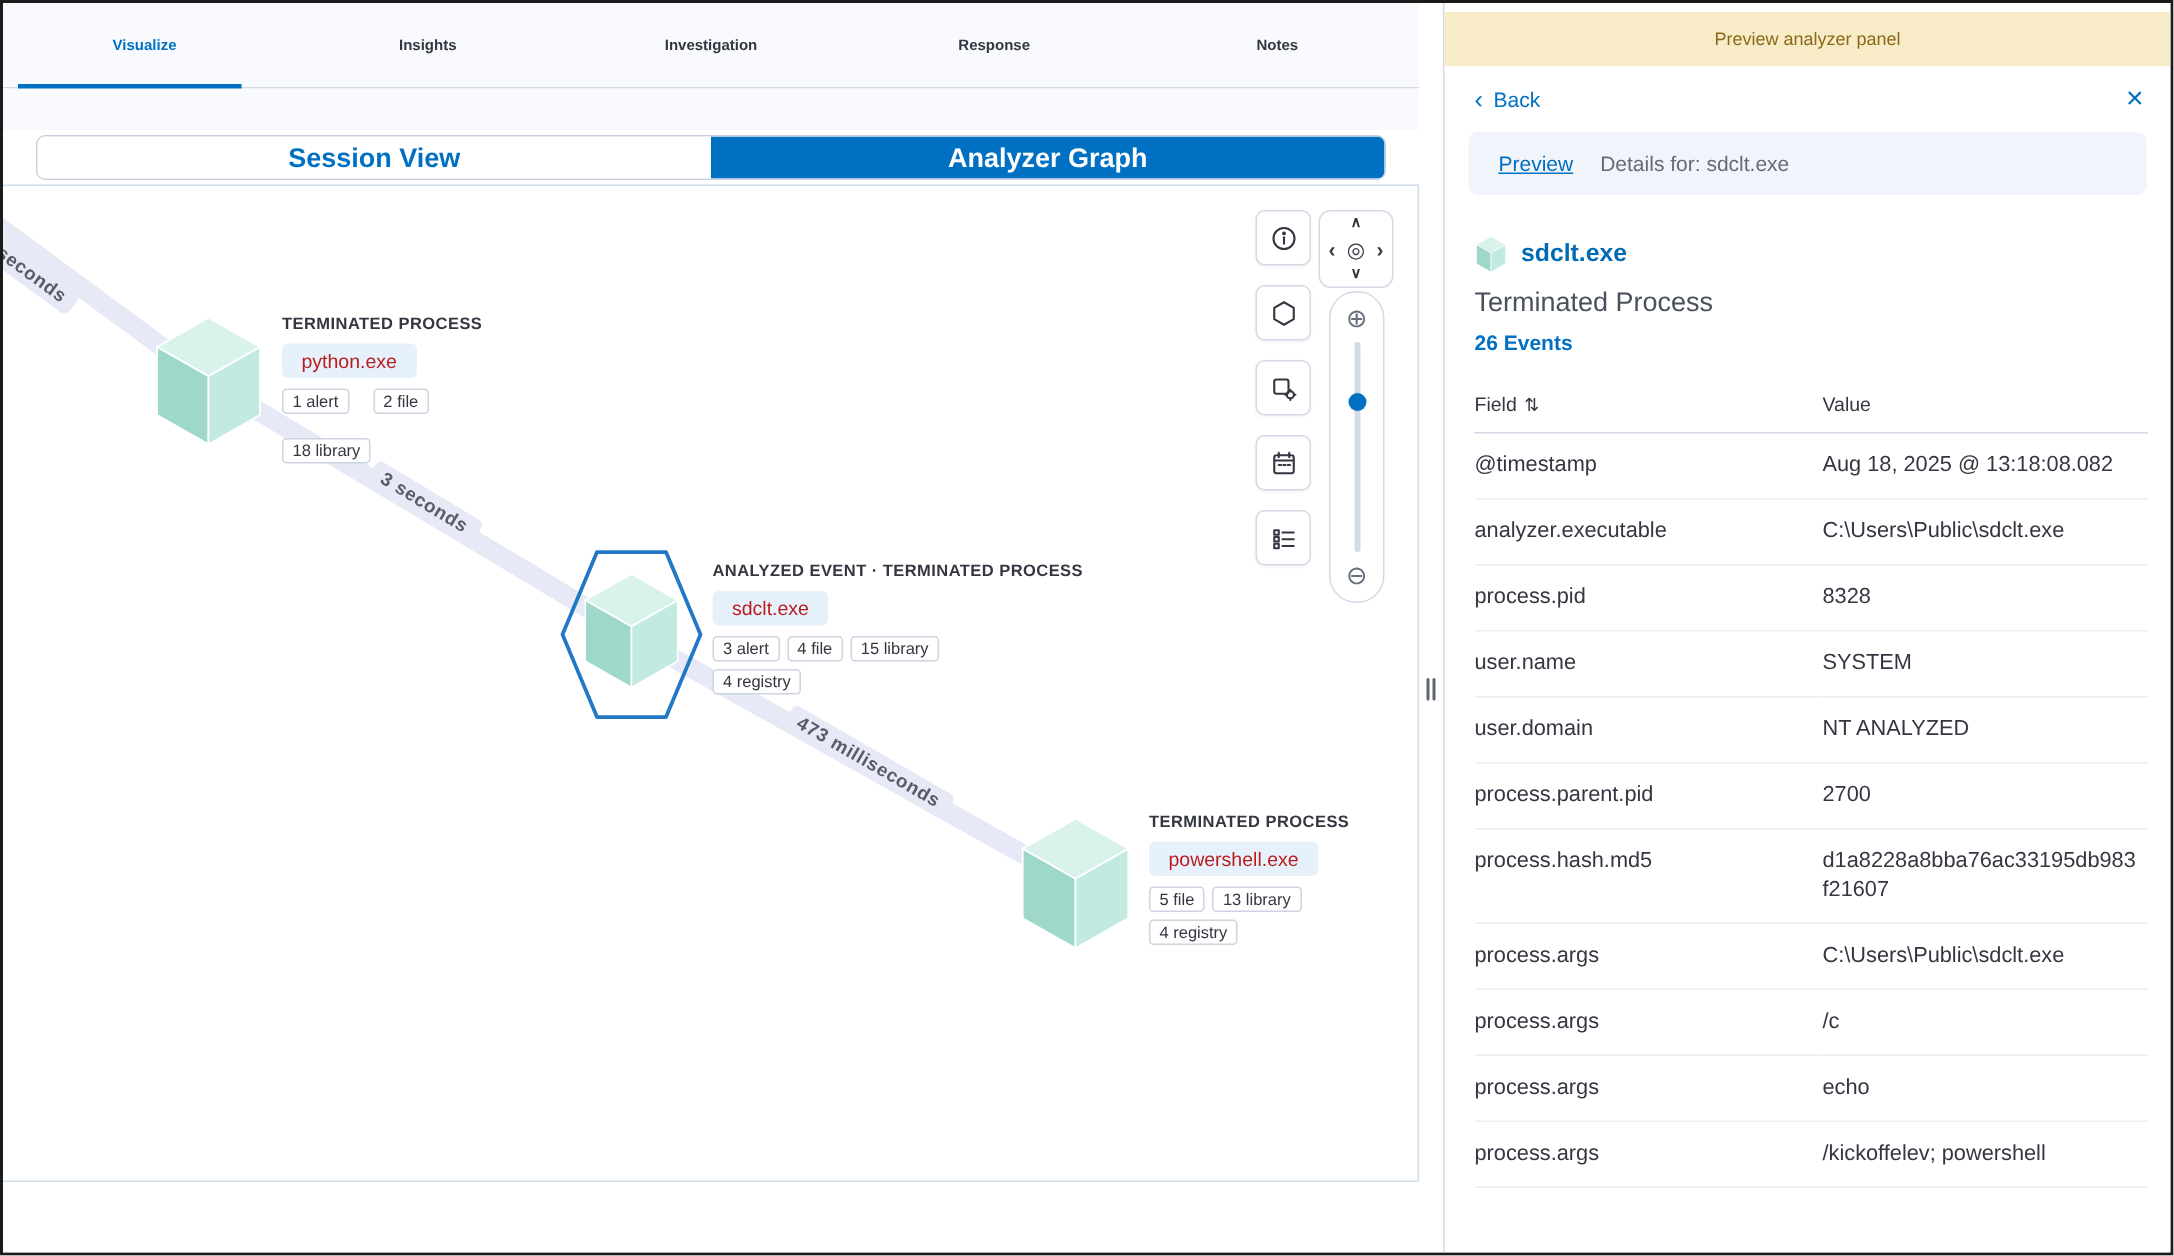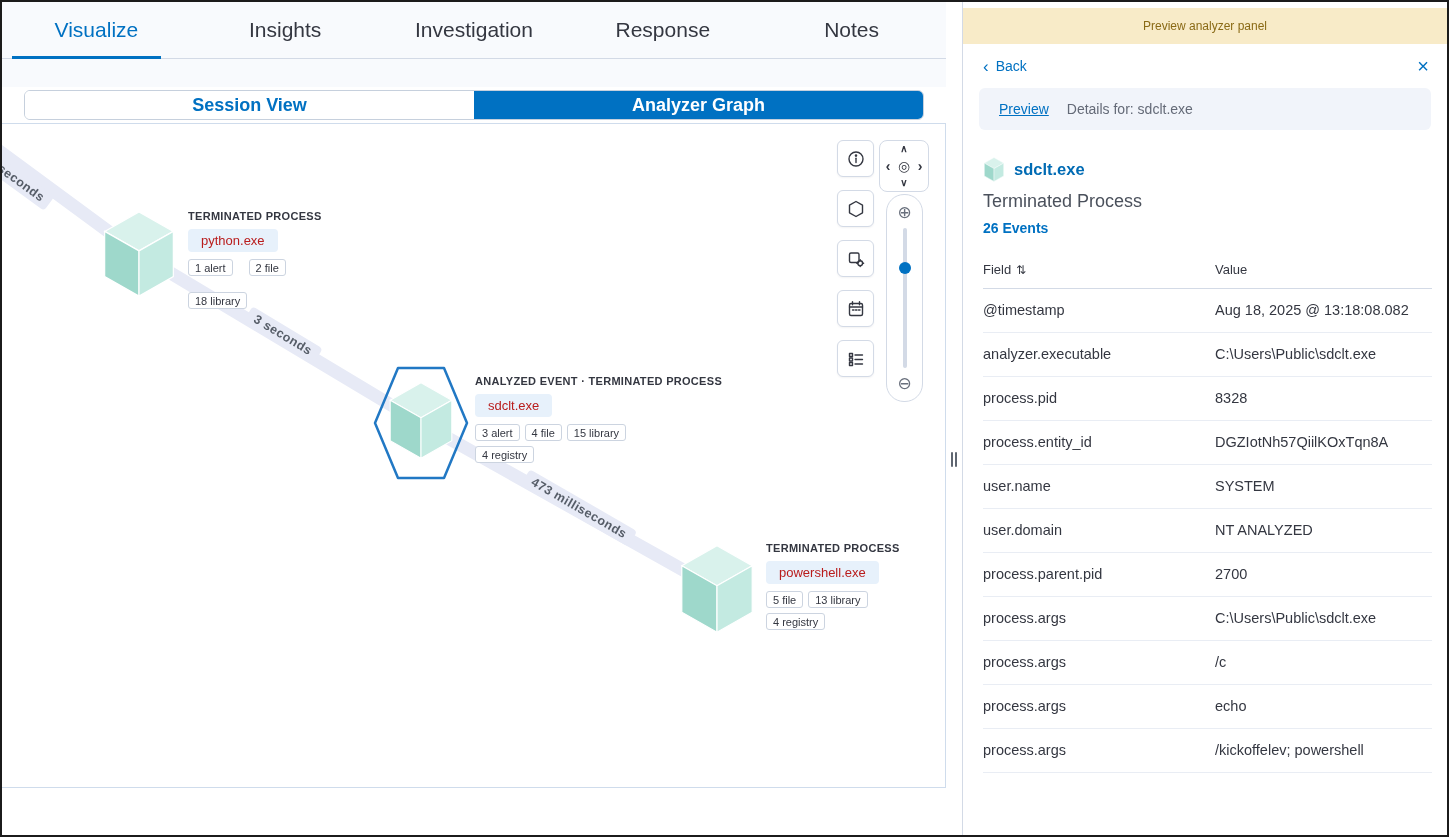--- a/index.html
+++ b/index.html
@@ -1,20 +1,20 @@
 <!DOCTYPE html>
 <html><head>
 <meta charset="utf-8">
 <style>
   html,body{margin:0;padding:0;background:#e8e8e8;font-family:"Liberation Sans",sans-serif;}
   .screen{width:1449px;height:837px;box-sizing:border-box;border:2px solid #1b1b1b;background:#fff;display:flex;overflow:hidden;position:relative;}
   
   .left-pane{width:944px;display:flex;flex-direction:column;flex:none;}
   .tab-bar{height:56px;background:#f8fafd;border-bottom:1px solid #d3dae6;display:flex;flex:none;}
-  .tab{flex:1;display:flex;align-items:center;justify-content:center;font-size:21px;font-weight:400;color:#343741;position:relative;cursor:pointer;}
+  .tab{flex:1;display:flex;align-items:center;justify-content:center;font-size:10px;font-weight:700;color:#343741;position:relative;cursor:pointer;}
   .tab.active{color:#0071c2;}
   .tab.active::after{content:"";position:absolute;left:10px;right:30px;bottom:-1px;height:3px;background:#0071c2;}
   .band{height:28px;background:#f8fafd;flex:none;}
   .toggle-row{height:36px;background:#fff;display:flex;align-items:center;justify-content:center;flex:none;}
   .seg{display:flex;width:900px;height:30px;border:1px solid #c6d0dd;border-radius:6px;overflow:hidden;box-sizing:border-box;}
   .seg-btn{flex:1;display:flex;align-items:center;justify-content:center;font-size:18px;font-weight:600;cursor:pointer;}
   .seg-session{background:#fff;color:#0071c2;}
   .seg-analyzer{background:#0071c2;color:#fff;}
   .graph{position:relative;height:663px;flex:none;background:#fff;border-top:1px solid #cfdcec;border-bottom:1px solid #cfdcec;border-right:1px solid #cfdcec;overflow:hidden;}
   .left-filler{flex:1;background:#fff;}
@@ -279,36 +279,36 @@
         </tr>
         <tr>
           <td>analyzer.executable</td>
           <td class="val">C:\Users\Public\sdclt.exe</td>
         </tr>
         <tr>
           <td>process.pid</td>
           <td class="val">8328</td>
         </tr>
         <tr>
-          <td>process.entity_id</td>
-          <td class="val">DGZIotNh57QiilKOxTqn8A</td>
-        </tr>
-        <tr>
           <td>user.name</td>
           <td class="val">SYSTEM</td>
         </tr>
         <tr>
           <td>user.domain</td>
           <td class="val">NT ANALYZED</td>
         </tr>
         <tr>
           <td>process.parent.pid</td>
           <td class="val">2700</td>
         </tr>
         <tr>
+          <td>process.hash.md5</td>
+          <td class="val">d1a8228a8bba76ac33195db983f21607</td>
+        </tr>
+        <tr>
           <td>process.args</td>
           <td class="val">C:\Users\Public\sdclt.exe</td>
         </tr>
         <tr>
           <td>process.args</td>
           <td class="val">/c</td>
         </tr>
         <tr>
           <td>process.args</td>
           <td class="val">echo</td>

